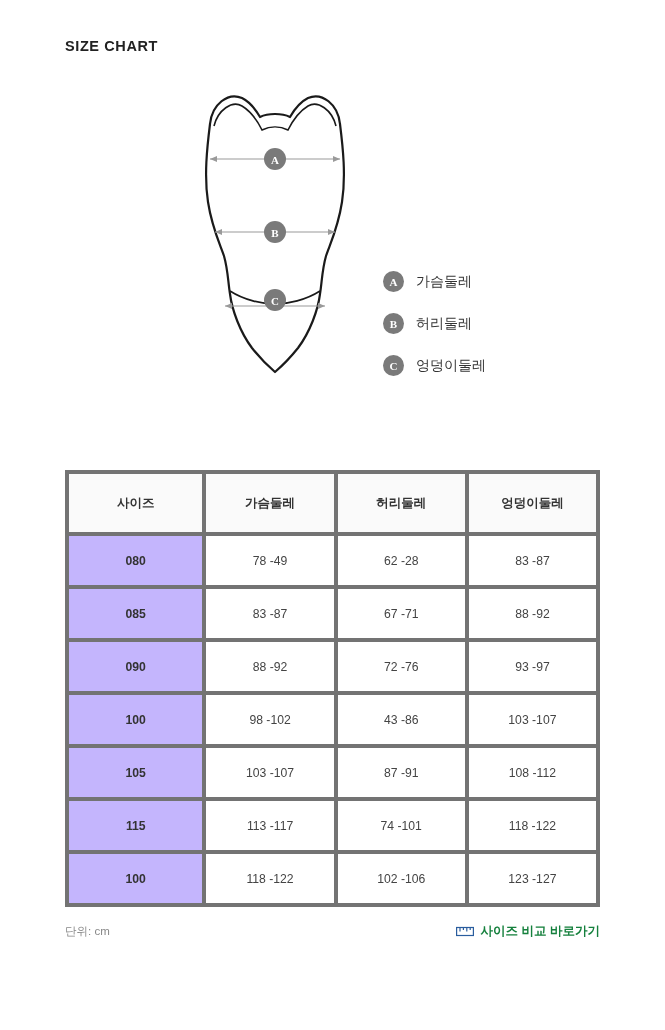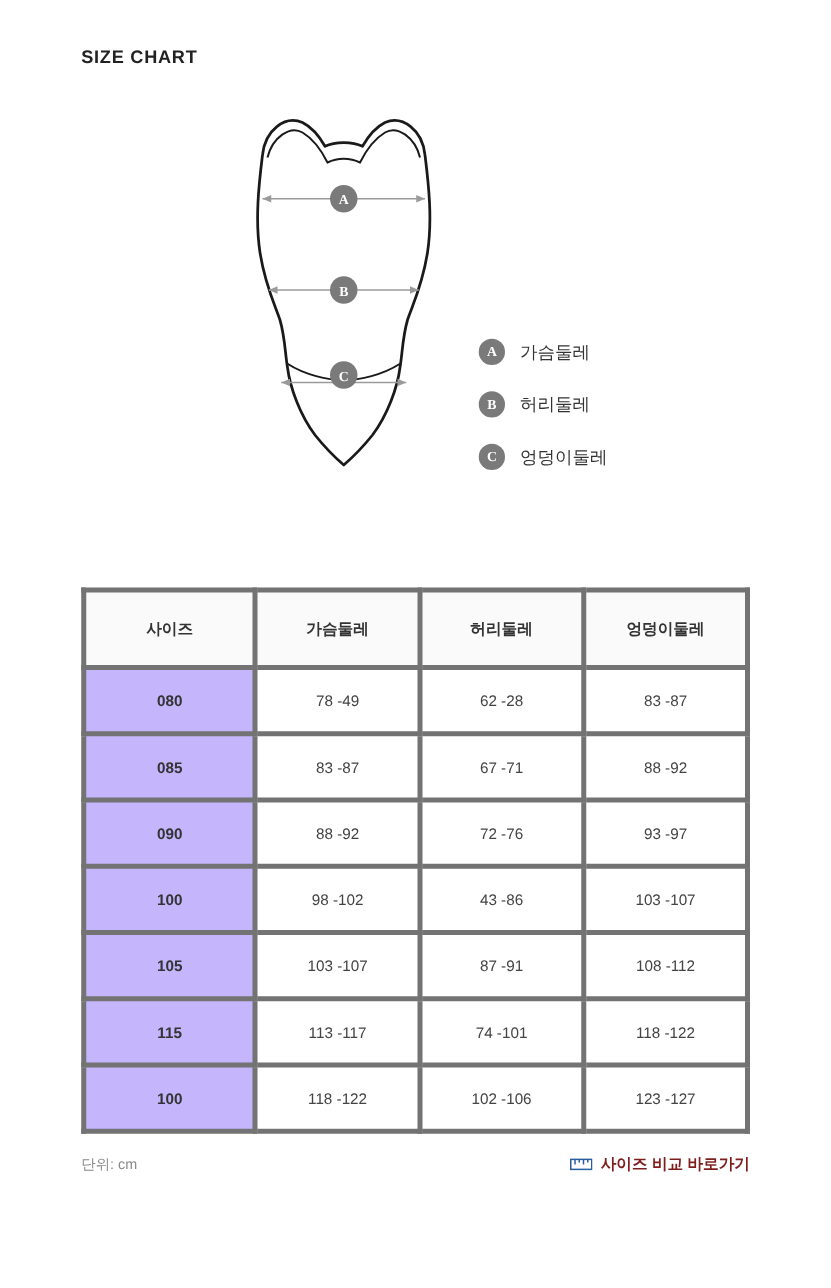--- a/index.html
+++ b/index.html
@@ -110,21 +110,21 @@
     margin-top: 16px;
   }
   .unit-note {
     font-size: 11.5px;
     color: #888888;
   }
   .compare-link {
     display: flex;
     align-items: center;
     font-size: 12.5px;
-    color: #7f1d1d;
+    color: #15803d;
     text-decoration: none;
     font-weight: bold;
   }
   .ruler-icon {
     margin-right: 7px;
     display: inline-flex;
   }
   .badge-fig {
     fill: #7a7a7a;
   }

